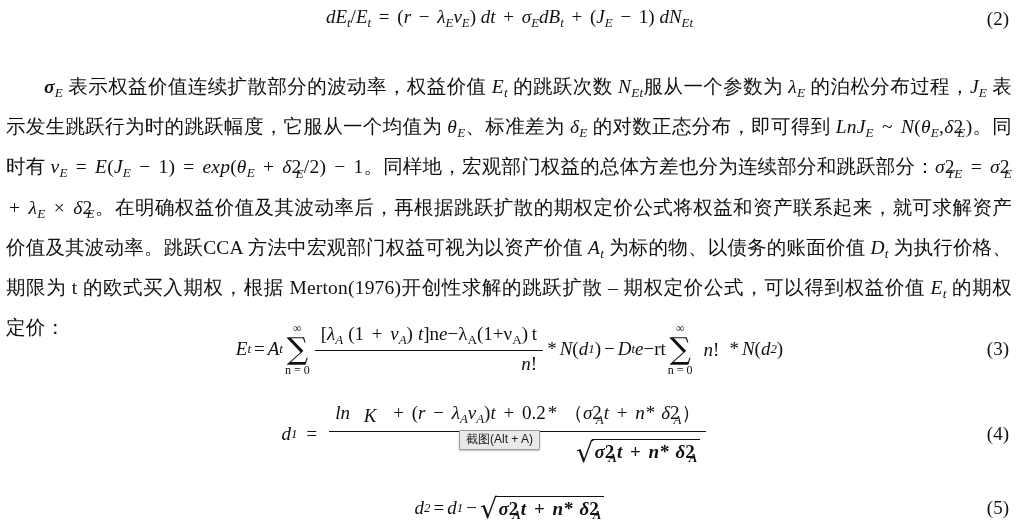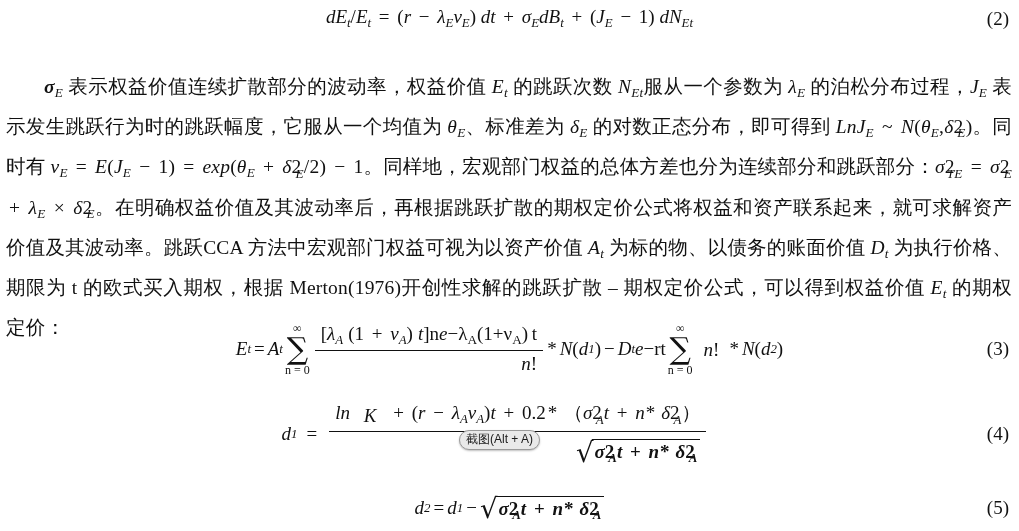--- a/index.html
+++ b/index.html
@@ -132,21 +132,21 @@
     position: absolute;
     left: 459px;
     top: 430px;
     background: #e9e9e9;
     border: 1px solid #9a9a9a;
     color: #1a1a1a;
     font-family: "Liberation Sans", sans-serif;
     font-size: 12px;
     line-height: 15px;
     padding: 1px 6px 2px 6px;
-    border-radius: 10px;
+    border-radius: 1px;
     box-shadow: 0 1px 2px rgba(0,0,0,0.25);
     white-space: nowrap;
     z-index: 50;
   }
   .small-space { display: inline-block; width: 5px; }
 </style>
 </head>
 <body>
 
 <div class="page">

